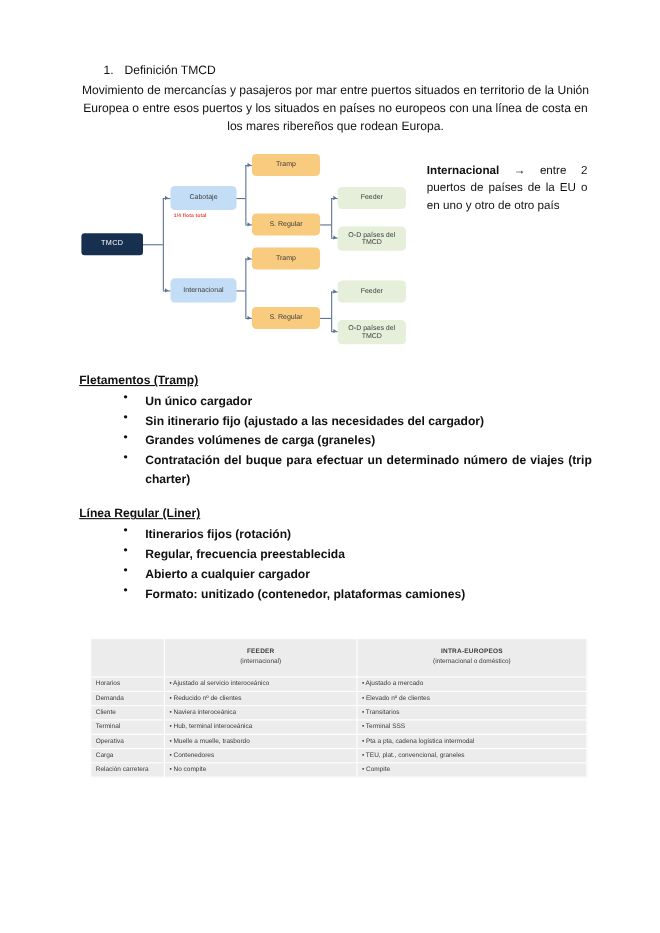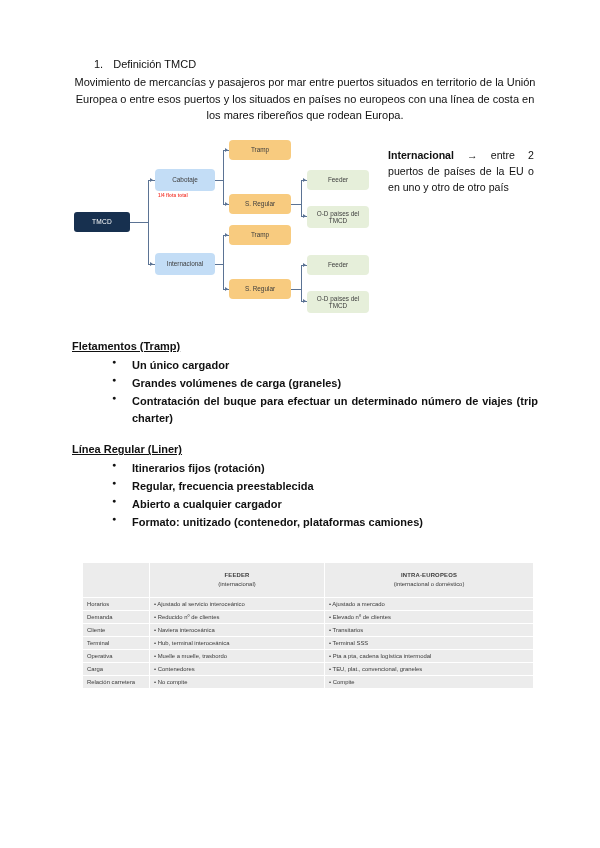--- a/index.html
+++ b/index.html
@@ -258,20 +258,21 @@
       <div class="side-note">
         <b>Internacional</b>
         <b>→</b><span> entre 2 puertos de países de la EU o en uno y otro de otro país</span>
       </div>
     </div>
   </div>
 
   <div class="list-head">Fletamentos (Tramp)</div>
   <ul class="bullets">
     <li>Un único cargador</li>
+    <li>Sin itinerario fijo (ajustado a las necesidades del cargador)</li>
     <li>Grandes volúmenes de carga (graneles)</li>
     <li>Contratación del buque para efectuar un determinado número de viajes (trip charter)</li>
   </ul>
 
   <div class="list-head">Línea Regular (Liner)</div>
   <ul class="bullets">
     <li>Itinerarios fijos (rotación)</li>
     <li>Regular, frecuencia preestablecida</li>
     <li>Abierto a cualquier cargador</li>
     <li>Formato: unitizado (contenedor, plataformas camiones)</li>

